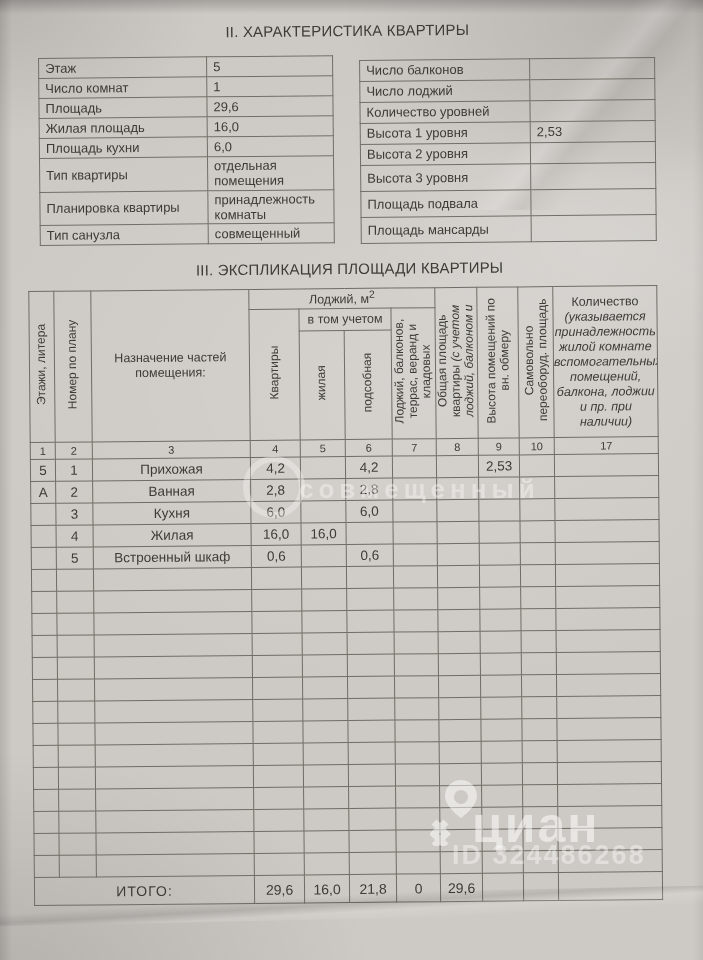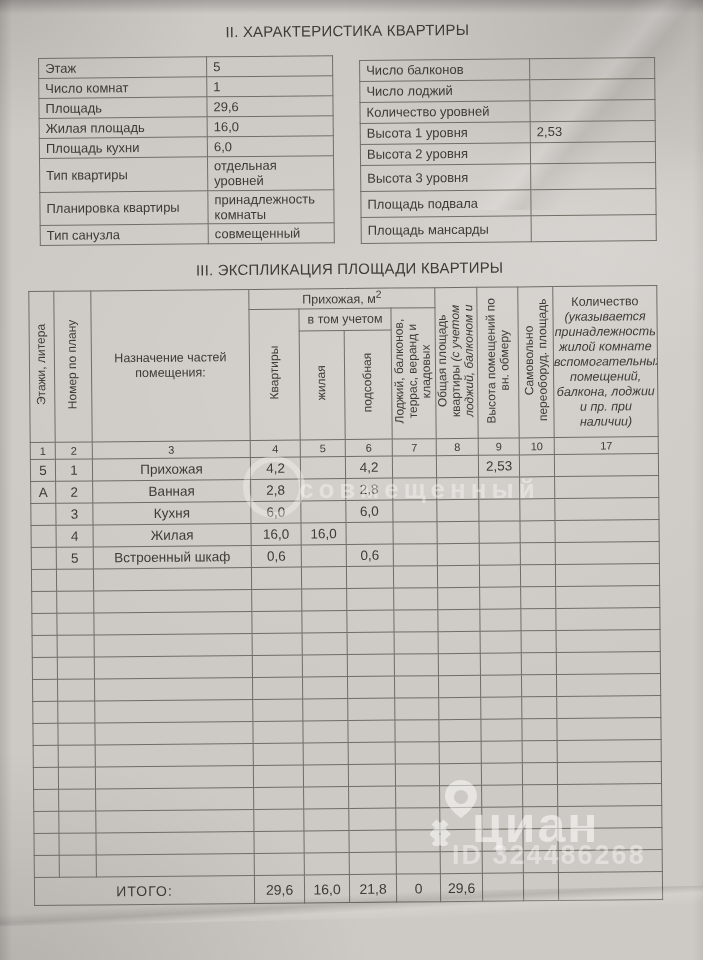--- a/index.html
+++ b/index.html
@@ -127,21 +127,21 @@
       <tr>
         <td>Жилая площадь</td>
         <td>16,0</td>
       </tr>
       <tr>
         <td>Площадь кухни</td>
         <td>6,0</td>
       </tr>
       <tr class="tall">
         <td>Тип квартиры</td>
-        <td>отдельная уровней</td>
+        <td>отдельная помещения</td>
       </tr>
       <tr class="tall">
         <td>Планировка квартиры</td>
         <td>принадлежность комнаты</td>
       </tr>
       <tr>
         <td>Тип санузла</td>
         <td>совмещенный</td>
       </tr>
     </tbody>
@@ -202,21 +202,21 @@
         <col style="width:42px">
         <col style="width:41px">
       <col style="width:35px">
         <col style="width:104px">
     </colgroup>
     <thead>
       <tr class="hr1">
         <th rowspan="3"><span class="vtext">Этажи, литера</span></th>
         <th rowspan="3"><span class="vtext">Номер по плану</span></th>
         <th rowspan="3"><span style="display:inline-block;width:120px;">Назначение частей помещения:</span></th>
-        <th colspan="4"><span>Прихожая, м</span><sup>2</sup></th>
+        <th colspan="4"><span>Лоджий, м</span><sup>2</sup></th>
         <th rowspan="3"><span class="vtext"><span>Общая площадь квартиры </span><span class="ital">(с учетом лоджий, балконом и т.п.)</span></span></th>
         <th rowspan="3"><span class="vtext">Высота помещений по вн. обмеру</span></th>
         <th rowspan="3"><span class="vtext">Самовольно переоборуд. площадь</span></th>
         <th rowspan="3" class="note-cell">
           <span>Количество</span><br>
           <span class="note-detail">(указывается принадлежность жилой комнате вспомогательных помещений, балкона, лоджии и пр. при наличии)</span>
         </th>
       </tr>
       <tr class="hr2">
         <th rowspan="2"><span class="vtext">Квартиры</span></th>

